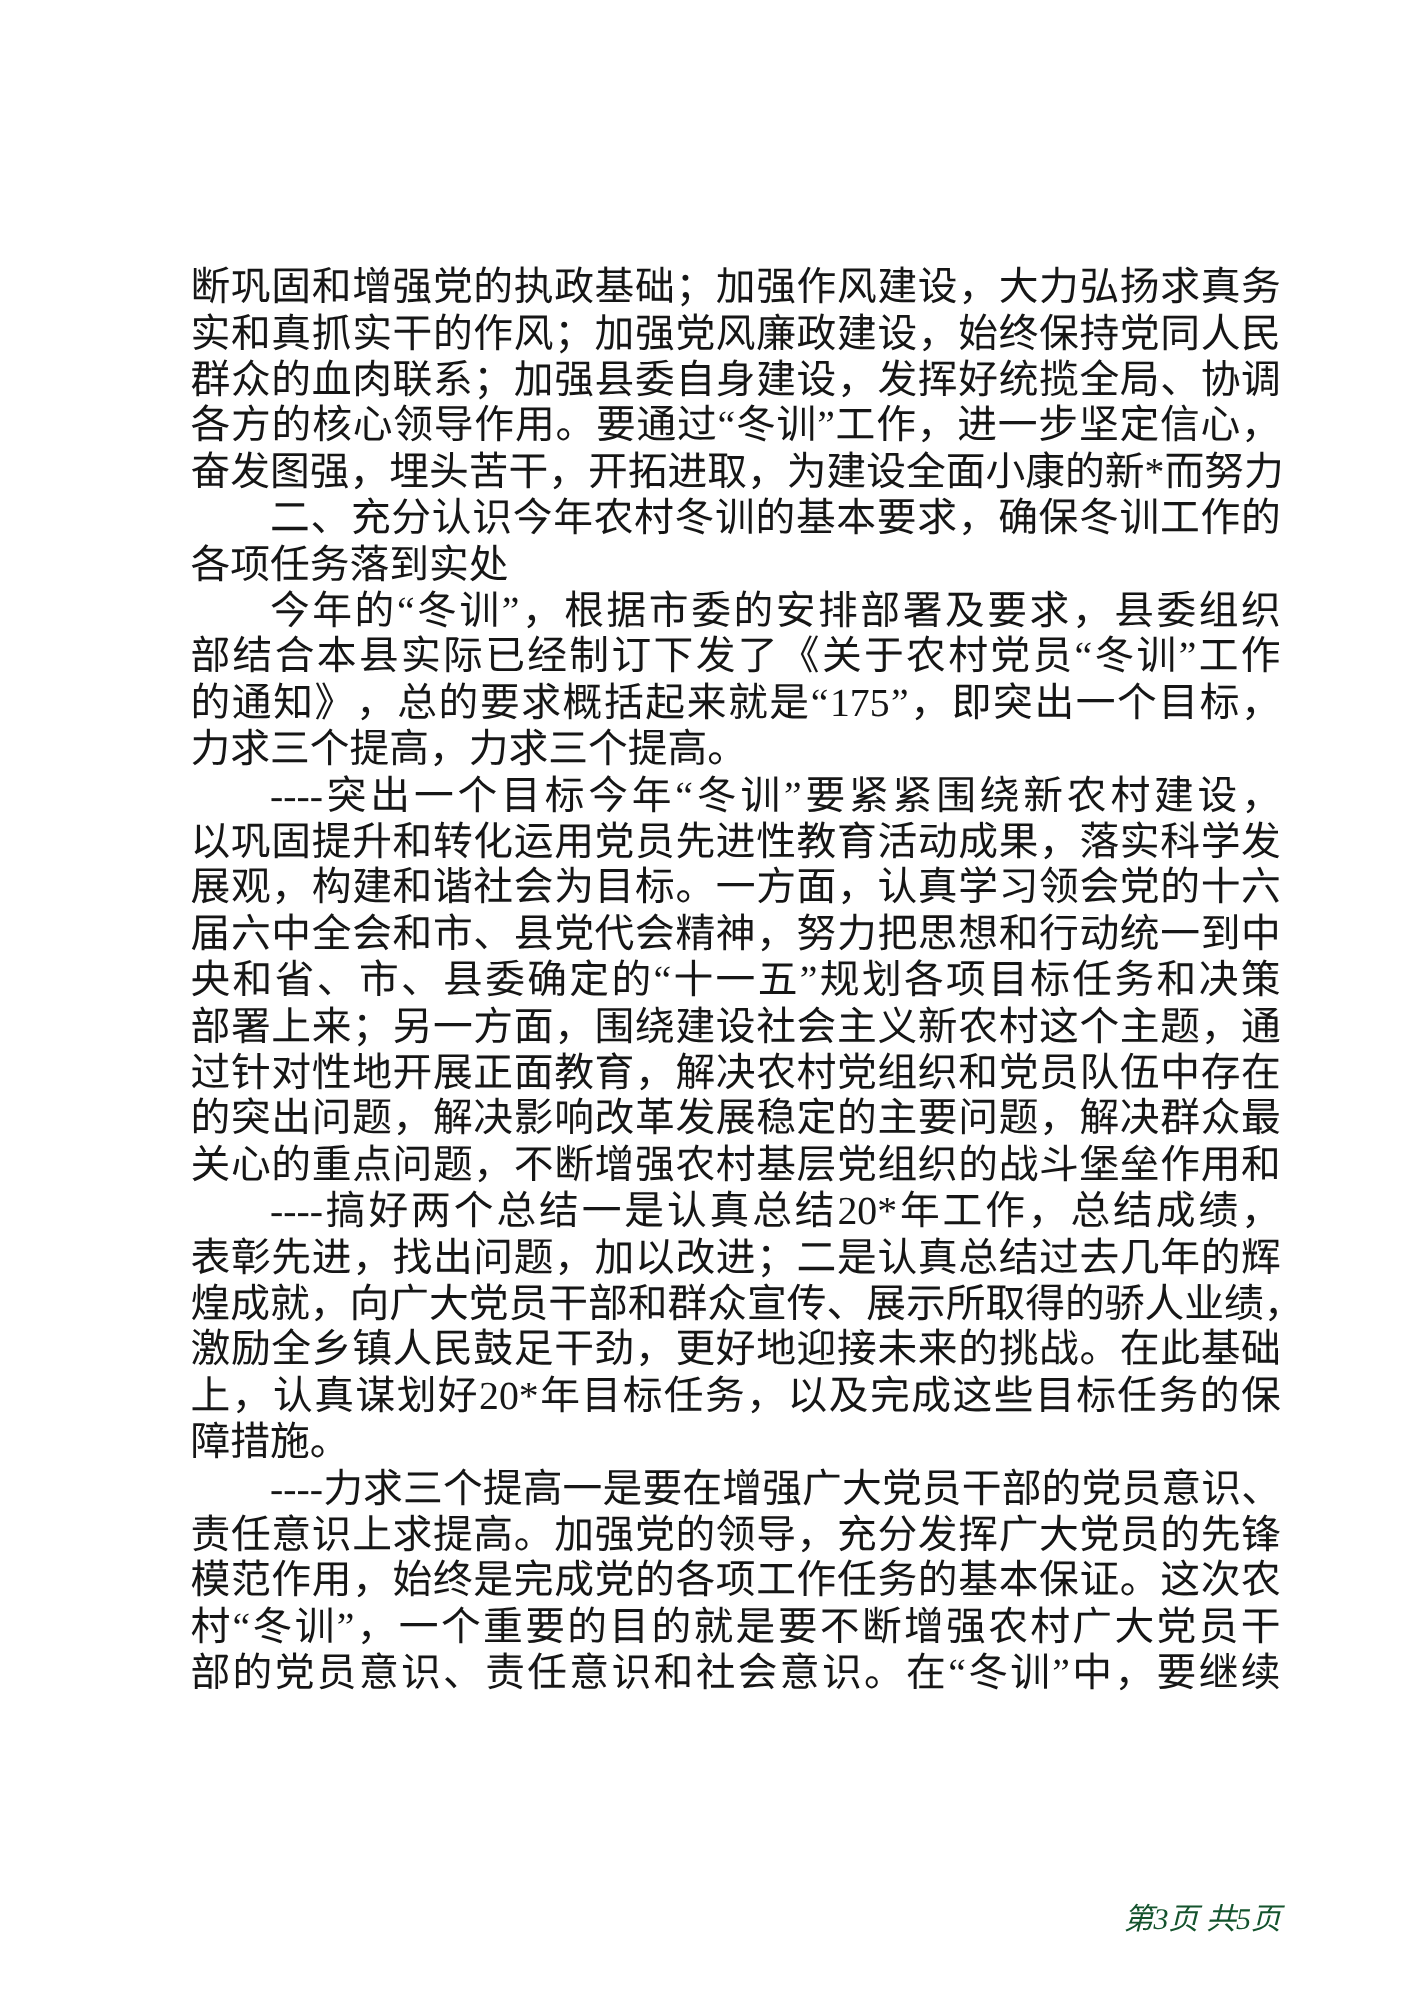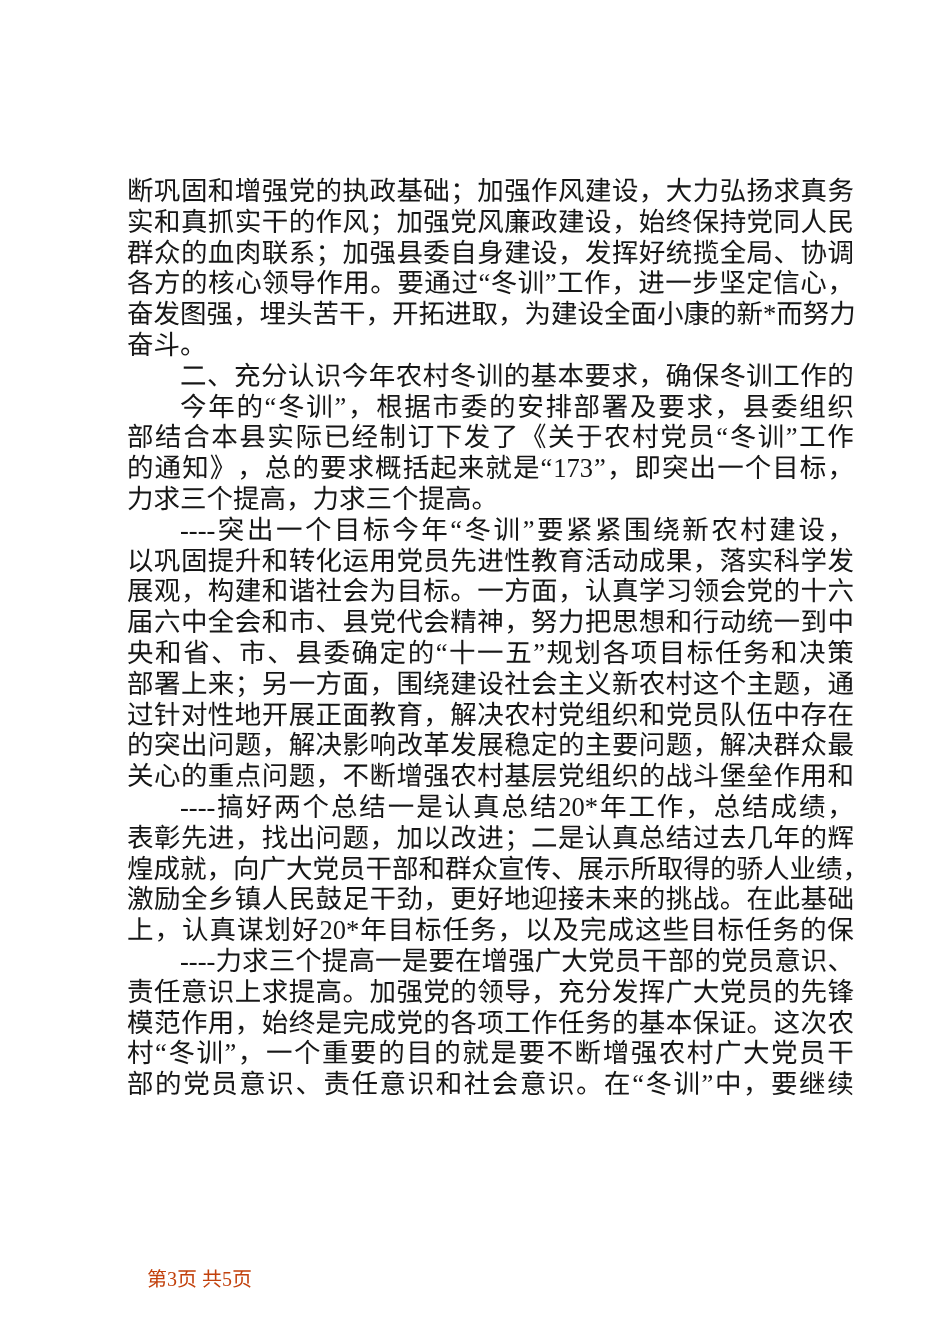--- a/index.html
+++ b/index.html
@@ -34,24 +34,25 @@
     justify-content: space-between;
   }
   .line.just span {
     display: block;
   }
   .footer {
     position: absolute;
     left: 127px;
     top: 1240px;
     width: 727px;
-    text-align: left;
+    text-align: right;
     font-size: 20px;
-    color: #c2410c;
+    color: #14532d;
     white-space: pre;
+    font-style: italic;
   }
 </style>
 </head>
 <body>
 
 <div class="page">
   <div class="doc-body">
       <div class="line just">
         <span>断</span>
         <span>巩</span>
@@ -192,21 +193,20 @@
         <span>面</span>
         <span>小</span>
         <span>康</span>
         <span>的</span>
         <span>新</span>
         <span>*</span>
         <span>而</span>
         <span>努</span>
         <span>力</span>
       </div>
-      <div class="line">奋斗。</div>
       <div class="line just" style="padding-left: 53px;">
         <span>二</span>
         <span>、</span>
         <span>充</span>
         <span>分</span>
         <span>认</span>
         <span>识</span>
         <span>今</span>
         <span>年</span>
         <span>农</span>
@@ -220,20 +220,21 @@
         <span>求</span>
         <span>，</span>
         <span>确</span>
         <span>保</span>
         <span>冬</span>
         <span>训</span>
         <span>工</span>
         <span>作</span>
         <span>的</span>
       </div>
+      <div class="line">各项任务落到实处</div>
       <div class="line just" style="padding-left: 53px;">
         <span>今</span>
         <span>年</span>
         <span>的</span>
         <span>“</span>
         <span>冬</span>
         <span>训</span>
         <span>”</span>
         <span>，</span>
         <span>根</span>
@@ -293,21 +294,21 @@
         <span>的</span>
         <span>要</span>
         <span>求</span>
         <span>概</span>
         <span>括</span>
         <span>起</span>
         <span>来</span>
         <span>就</span>
         <span>是</span>
         <span>“</span>
-        <span>173</span>
+        <span>175</span>
         <span>”</span>
         <span>，</span>
         <span>即</span>
         <span>突</span>
         <span>出</span>
         <span>一</span>
         <span>个</span>
         <span>目</span>
         <span>标</span>
         <span>，</span>
@@ -705,20 +706,21 @@
         <span>成</span>
         <span>这</span>
         <span>些</span>
         <span>目</span>
         <span>标</span>
         <span>任</span>
         <span>务</span>
         <span>的</span>
         <span>保</span>
       </div>
+      <div class="line">障措施。</div>
       <div class="line just" style="padding-left: 53px;">
         <span>----</span>
         <span>力</span>
         <span>求</span>
         <span>三</span>
         <span>个</span>
         <span>提</span>
         <span>高</span>
         <span>一</span>
         <span>是</span>

